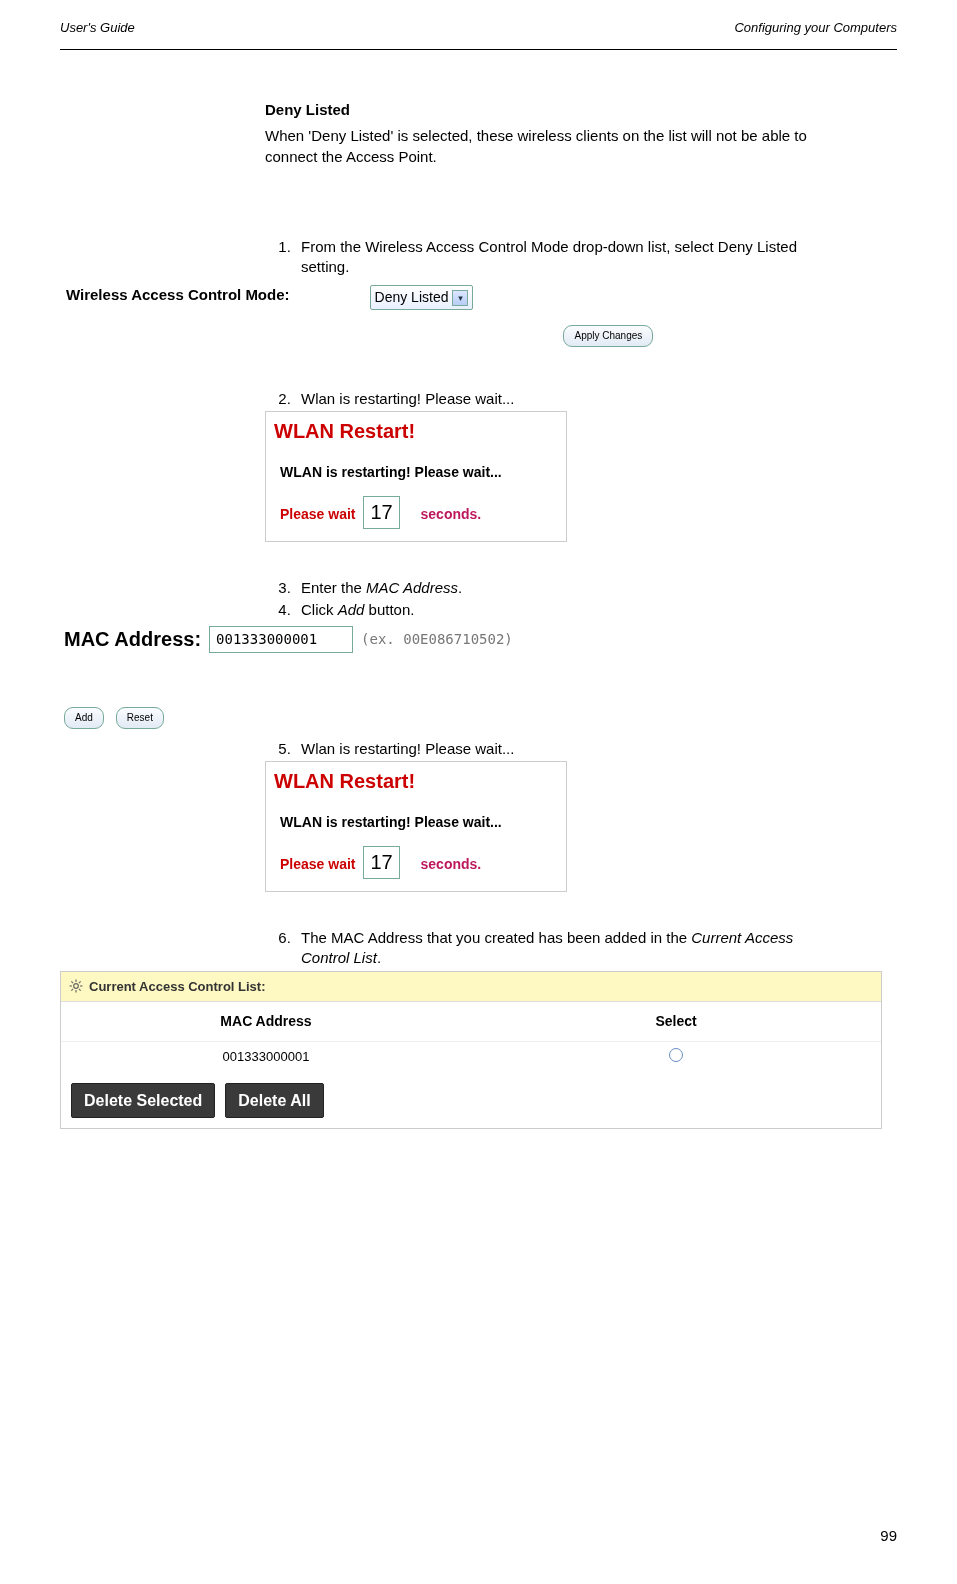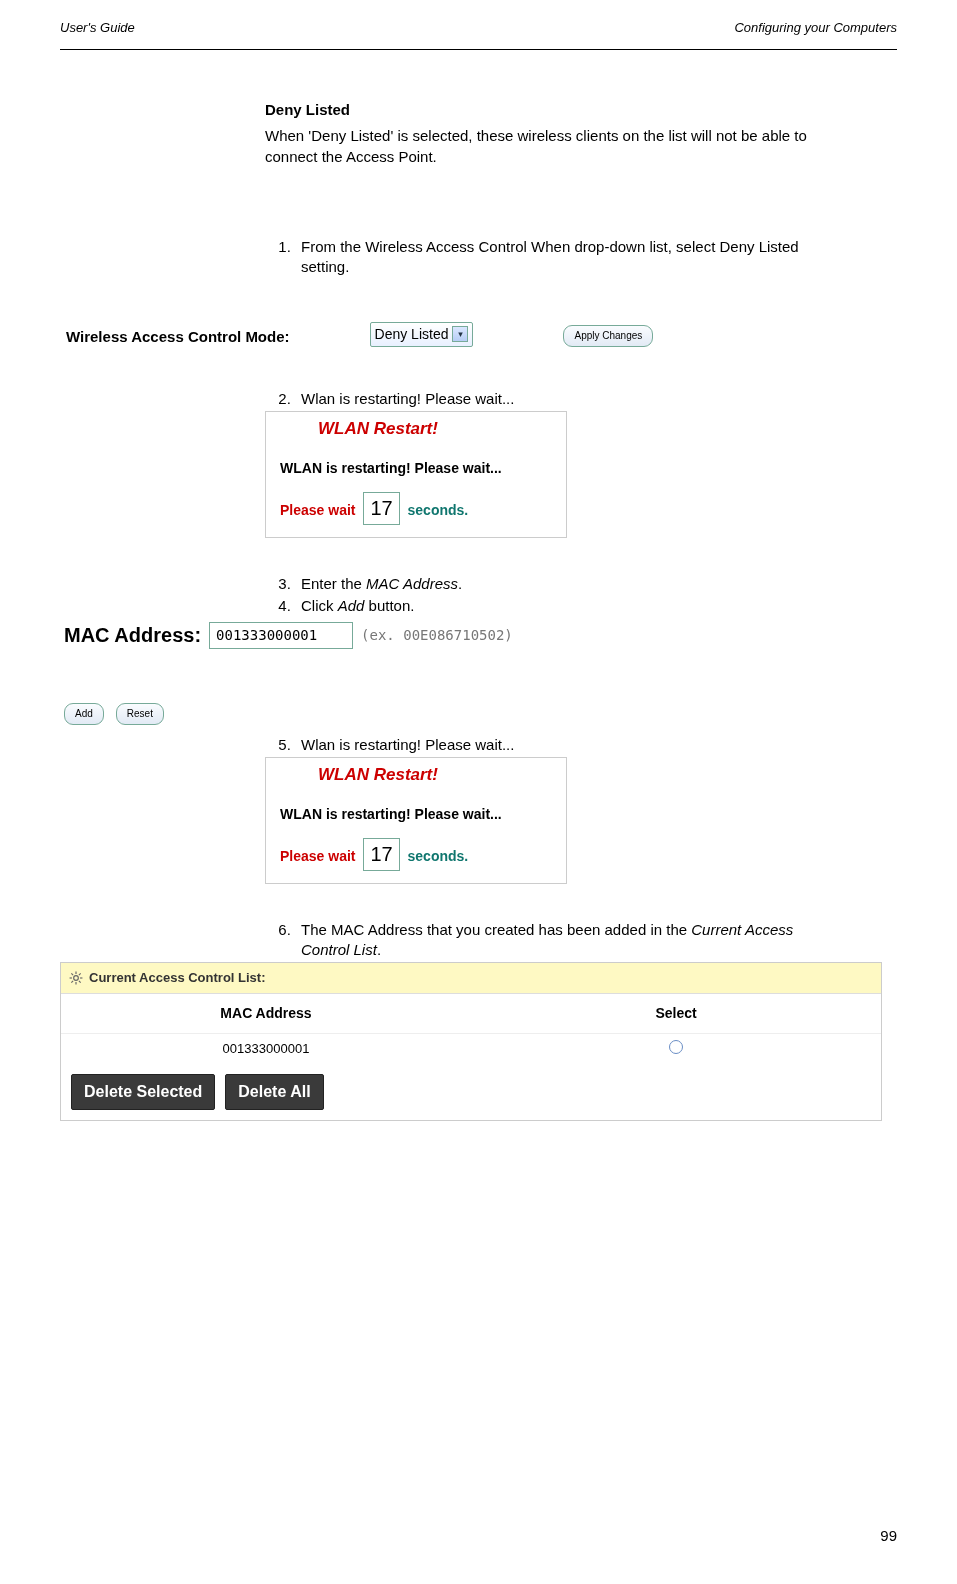--- a/index.html
+++ b/index.html
@@ -37,21 +37,21 @@
   .ol {
     margin: 0;
     padding-left: 30px;
   }
   .ol li {
     padding-left: 6px;
     margin-bottom: 2px;
   }
   .wac-row {
     display:flex;
-    align-items:flex-end;
+    align-items:flex-start;
     gap:20px;
     padding:6px 6px;
     margin-left:-205px;
   }
   .wac-label { font-weight:bold; font-size:15px; }
   .select-fake {
     border:1px solid #7a9; background:linear-gradient(#fff,#e8f0ff);
     padding:2px 4px; display:inline-flex; align-items:center; gap:4px;
     font-size:14px; border-radius:2px;
   }
@@ -62,25 +62,25 @@
   .btn-fake {
     border:1px solid #7a9;border-radius:9px;background:linear-gradient(#fafcff,#e2eaf5);
     padding:3px 10px;font-size:10px;display:inline-block;margin-top:40px;
   }
   .restart-box {
     border:1px solid #ccc;
     width:300px;
     margin-left:0;
     padding:0 0 12px 0;
   }
-  .restart-title { color:#c00;font-weight:bold;font-style:italic;font-size:17px;padding:6px 8px 18px 8px;margin-left:44px; }
+  .restart-title { color:#c00;font-weight:bold;font-size:20px;padding:6px 8px 18px 8px; }
   .restart-line { font-weight:bold;padding:0 14px 14px 14px;font-size:14px; }
   .countdown-row { padding:0 14px; font-size:14px; }
   .countdown-row .pw { color:#c00;font-weight:bold; }
-  .countdown-row .sec { color:#0f766e;font-weight:bold; }
+  .countdown-row .sec { color:#be185d;font-weight:bold;margin-left:13px; }
   .count-input { border:1px solid #7a9;background:#fff;padding:2px 6px;display:inline-block;min-width:22px;text-align:left;font-size:20px;margin:0 4px; }
   .mac-row { display:flex;align-items:center;gap:8px;padding:4px 4px;margin-left:-205px; }
   .mac-lbl { font-weight:bold;font-size:20px; }
   .mac-input { border:1px solid #7a9;background:#fff;padding:3px 6px;font-family:monospace;font-size:14px;min-width:130px; }
   .mac-ex { color:#777;font-family:monospace;font-size:14px; }
   .btn-row { display:flex;gap:12px;padding:10px 4px;margin-left:-205px; }
   .acl-box {
     margin-left:-205px;
     width:820px;
     border:1px solid #ccc;
@@ -110,21 +110,21 @@
     <span>Configuring your Computers</span>
   </div>
 
   <div class="content-col">
     <div class="bold-head">Deny Listed</div>
     <div>When 'Deny Listed' is selected, these wireless clients on the list will not be able to connect the Access Point.</div>
 
     <div class="spacer-lg"></div>
 
     <ol class="ol">
-      <li>From the Wireless Access Control When drop-down list, select Deny Listed setting.</li>
+      <li>From the Wireless Access Control Mode drop-down list, select Deny Listed setting.</li>
     </ol>
 
     <div class="wac-row">
       <span class="wac-label">Wireless Access Control Mode:</span>
       <span style="width:40px"></span>
       <span class="select-fake">
         <span>Deny Listed</span>
         <span class="select-arrow">▾</span>
       </span>
       <span style="width:50px"></span>

